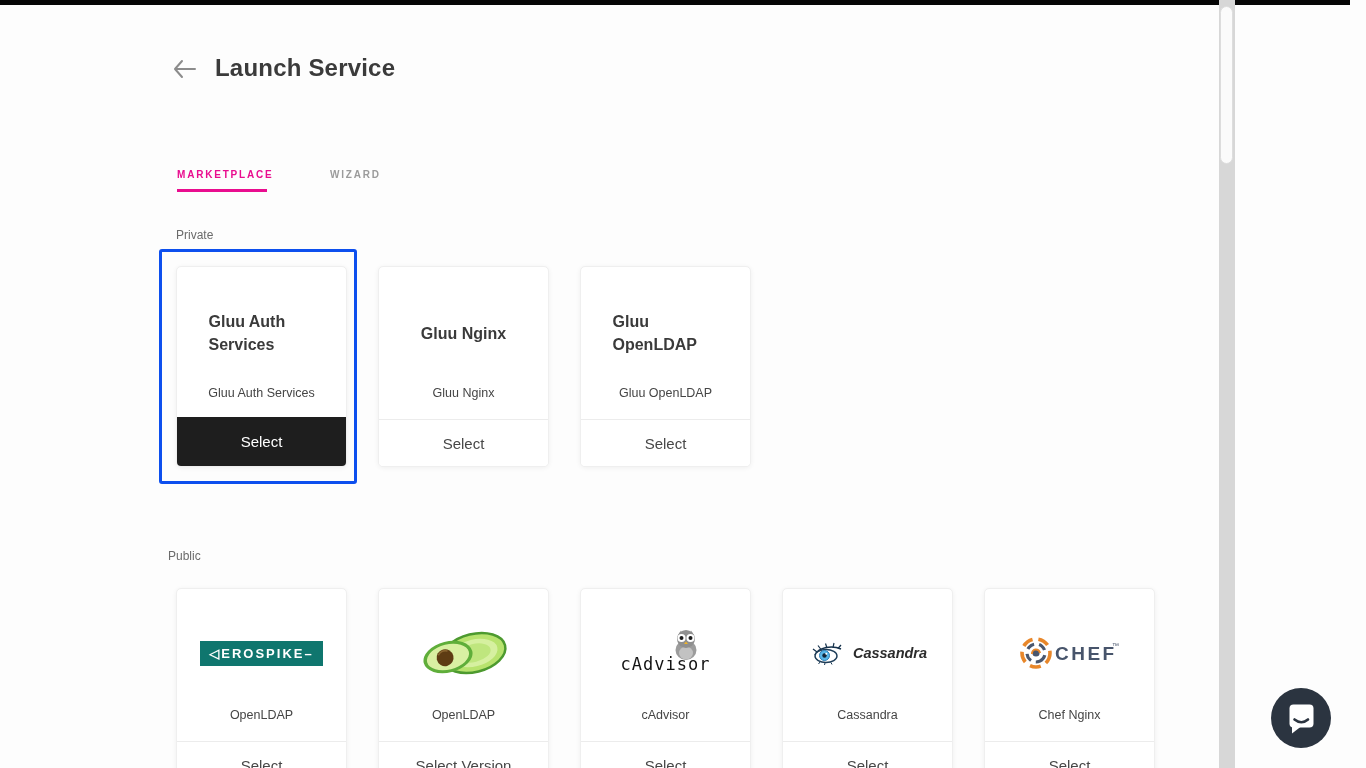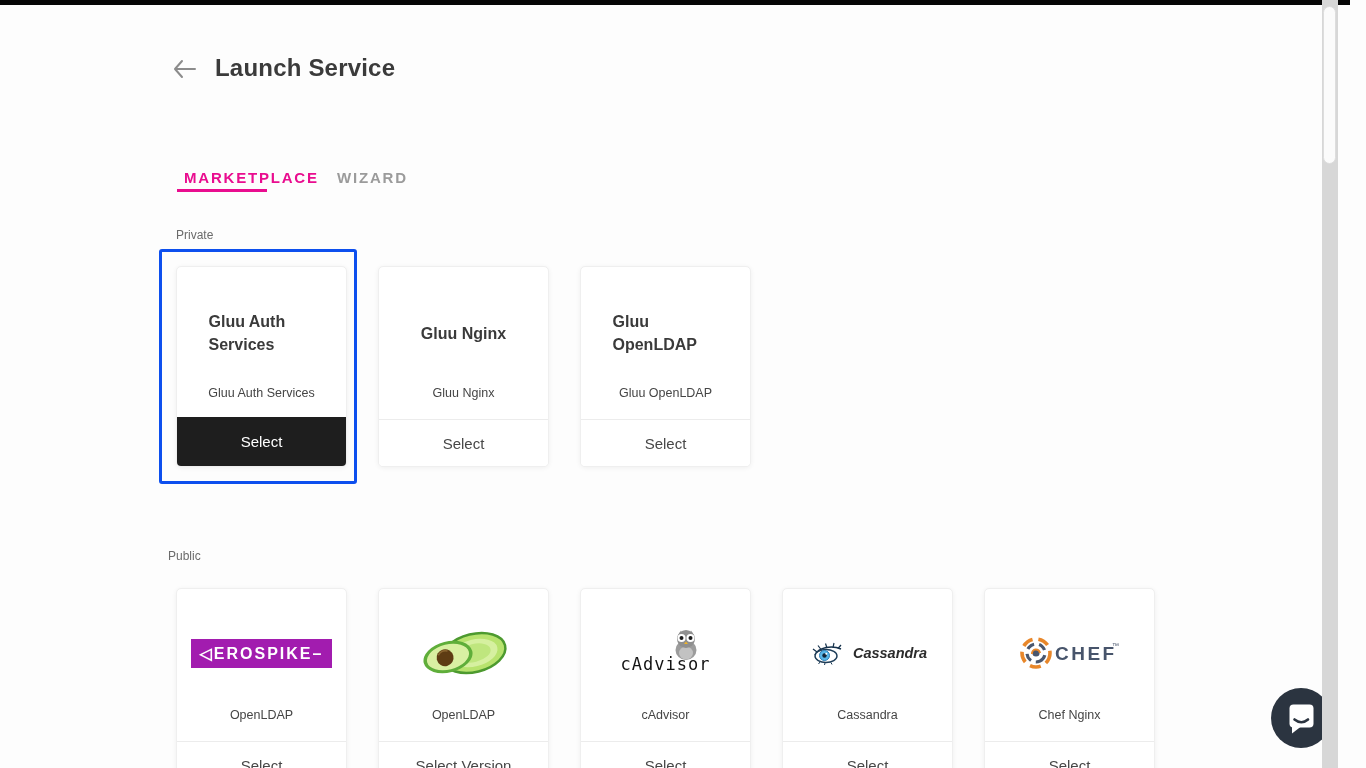--- a/index.html
+++ b/index.html
@@ -1,26 +1,26 @@
 <!DOCTYPE html>
 <html><head>
 <meta charset="utf-8">
 <style>
   html,body{margin:0;padding:0;width:1366px;height:768px;overflow:hidden;
     background:#fdfdfd;font-family:"Liberation Sans",sans-serif;}
-  .screen{position:relative;width:1338px;height:768px;}
+  .screen{position:relative;width:1235px;height:768px;}
 
   .topbar{position:absolute;left:0;top:0;width:1350px;height:5px;background:#060606;}
 
   .back-btn{position:absolute;left:173px;top:59px;width:24px;height:20px;cursor:pointer;}
   .page-title{position:absolute;left:215px;top:54px;font-size:24px;font-weight:600;
     color:#3b3b3b;letter-spacing:.2px;}
 
-  .tab{position:absolute;top:169px;font-size:15px;font-weight:700;letter-spacing:1.8px;
-    color:#9b9b9b;cursor:pointer;margin-left:7px;}
+  .tab{position:absolute;top:169px;font-size:10px;font-weight:700;letter-spacing:1.8px;
+    color:#9b9b9b;cursor:pointer;}
   .tab.active{color:#e90d8f;}
   .tab-underline{position:absolute;left:177px;top:189px;width:90px;height:3px;background:#e90d8f;}
 
   .section-label{position:absolute;font-size:12px;color:#6b6b6b;}
 
   .selection-outline{position:absolute;left:159px;top:249px;width:198px;height:235px;
     box-sizing:border-box;border:3px solid #0d4fee;border-radius:3px;}
 
   .card{position:absolute;width:171px;height:201px;background:#fff;border:1px solid #efefef;
     border-radius:5px;box-shadow:0 1px 5px rgba(0,0,0,.06);box-sizing:border-box;cursor:pointer;}
@@ -30,22 +30,22 @@
   .public .card-top{padding-top:10px;box-sizing:border-box;}
   .card-title{display:inline-block;max-width:106px;text-align:left;font-size:16px;
     font-weight:600;color:#3a3a3a;line-height:23px;}
   .card-sub{position:absolute;left:0;right:0;top:119px;text-align:center;
     font-size:12.5px;color:#454545;}
   .card-footer{position:absolute;left:0;right:0;top:152px;bottom:0;border-top:1px solid #ececec;
     display:flex;align-items:center;justify-content:center;font-size:15px;color:#474747;
     cursor:pointer;background:#fff;border-radius:0 0 4px 4px;}
   .card-footer.dark{top:150px;border-top:none;background:#1e1e1e;color:#ffffff;}
 
-  .aero-box{display:inline-block;background:#a21caf;color:#fff;padding:5px 9px;
-    font-size:16px;font-weight:600;letter-spacing:2px;white-space:nowrap;}
+  .aero-box{display:inline-block;background:#0f766e;color:#fff;padding:5px 9px;
+    font-size:13px;font-weight:600;letter-spacing:2px;white-space:nowrap;}
 
   .cadv-wrap{position:relative;width:110px;height:42px;}
   .cadv-text{position:absolute;left:0;bottom:0;width:110px;text-align:center;
     font-family:"DejaVu Sans Mono",monospace;font-size:17px;letter-spacing:1px;color:#141414;}
   .cadv-owl{position:absolute;left:60px;top:-3px;}
 
   .cass-wrap{display:flex;align-items:center;gap:5px;}
   .cass-text{font-size:14.5px;font-weight:700;font-style:italic;color:#2c2c2c;}
 
   .chat-btn{position:absolute;left:1271px;top:688px;width:60px;height:60px;cursor:pointer;}

